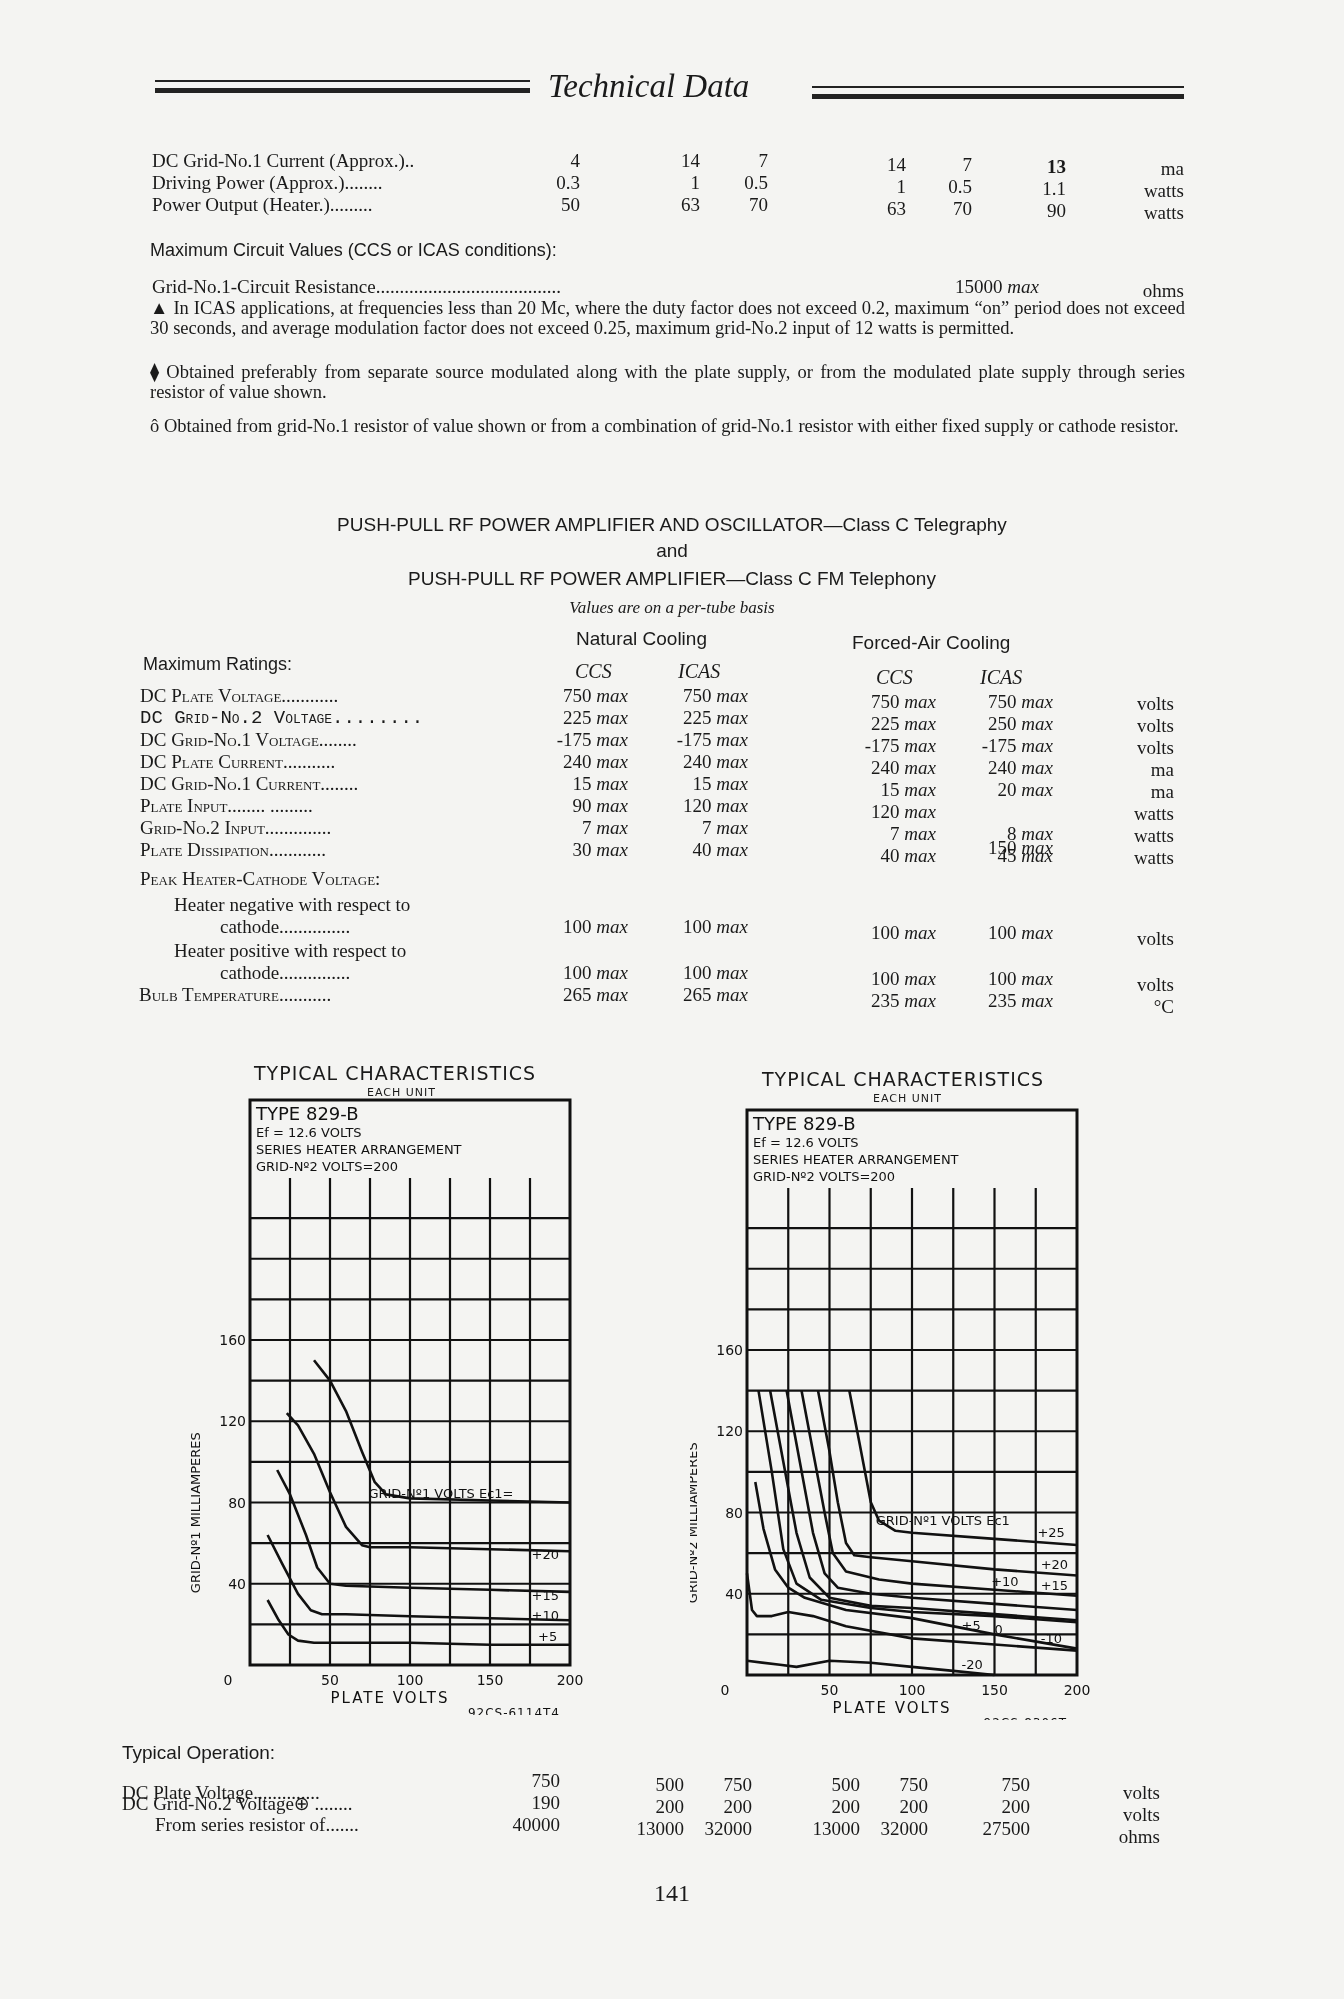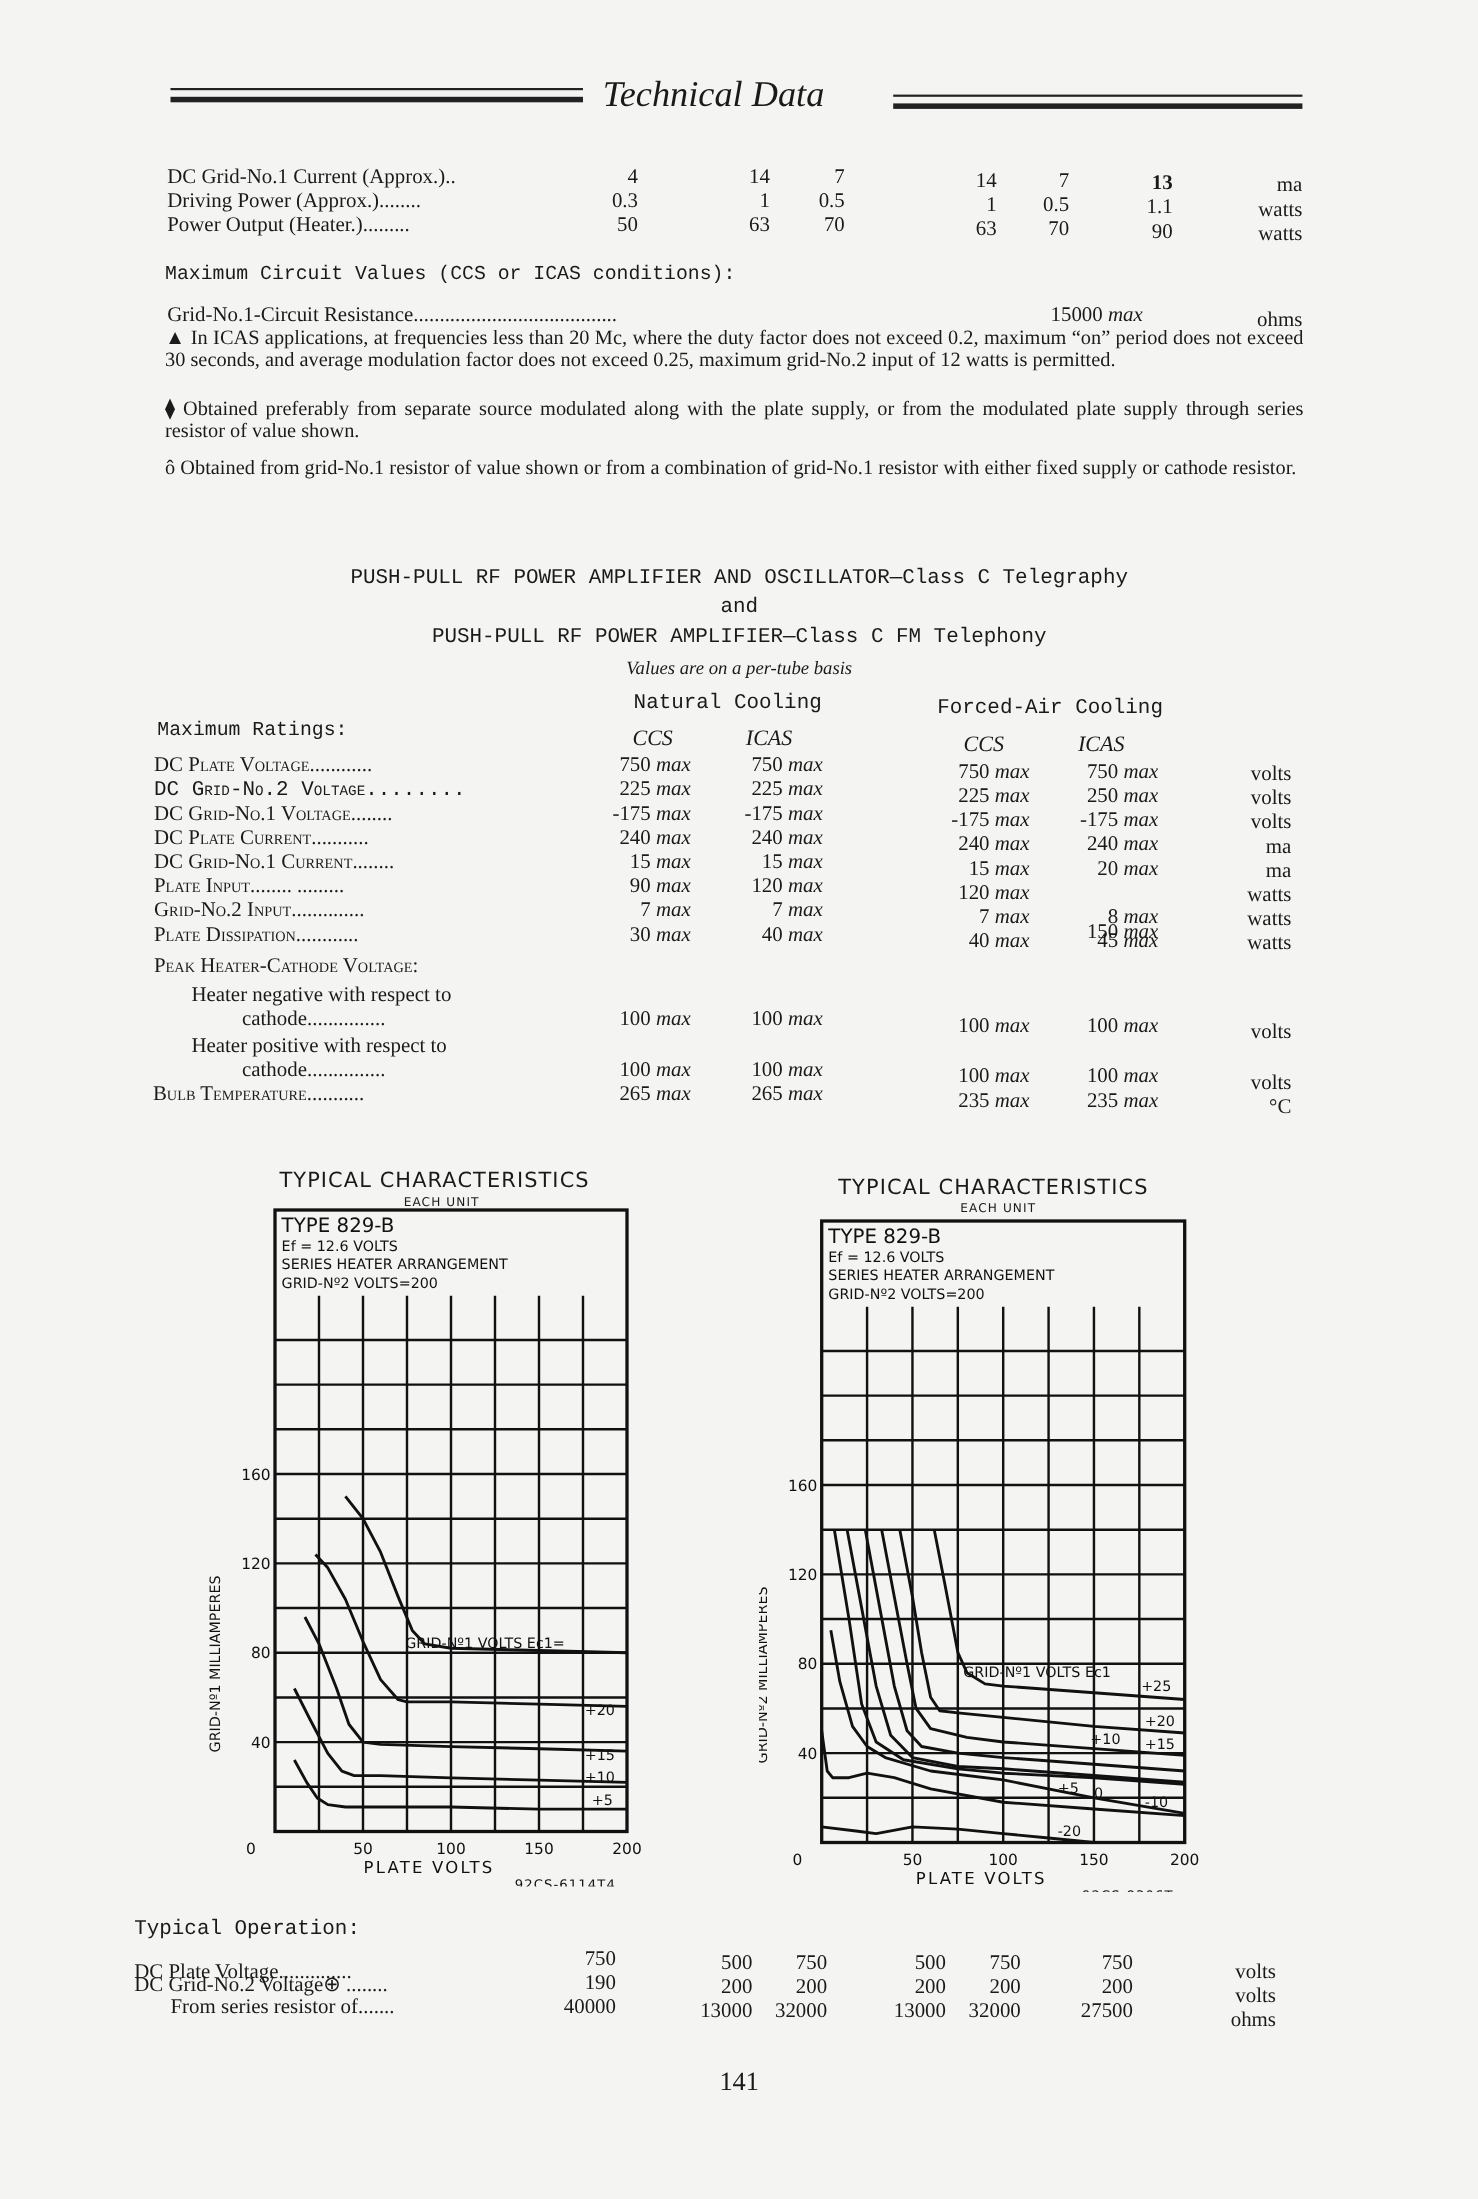--- a/index.html
+++ b/index.html
@@ -10,21 +10,21 @@
   .hdr-rule{position:absolute;height:6px;border-top:2px solid #222;border-bottom:5px solid #222;}
   .hdr-title{position:absolute;left:548px;top:68px;font-size:33px;font-style:italic;font-family:"Liberation Serif",serif;}
   .row{position:absolute;left:0;width:1344px;height:22px;font-size:19px;font-family:"Liberation Serif",serif;}
   .row span{position:absolute;white-space:nowrap;}
   .lbl{left:152px;}
   .num{text-align:right;}
   .unit{text-align:right;}
   .it{font-style:italic;}
   .sc{font-variant:small-caps;}
   .note{position:absolute;left:150px;width:1035px;font-size:18.5px;line-height:20px;font-family:"Liberation Serif",serif;text-align:justify;}
-  .heading{position:absolute;font-family:Liberation Mono, monospace;font-size:18px;}
+  .heading{position:absolute;font-family:Liberation Sans, sans-serif;font-size:18px;}
   .center{position:absolute;left:0;width:1344px;text-align:center;}
   .chart-title{position:absolute;font-family:"DejaVu Sans",sans-serif;font-size:19px;letter-spacing:1px;}
   .chart-sub{position:absolute;font-family:"DejaVu Sans",sans-serif;font-size:11px;letter-spacing:1px;}
   svg text{font-family:"DejaVu Sans",sans-serif;fill:#111;}
 </style>
 </head>
 <body>
 
 <div class="hdr-rule" style="left:155px;top:80px;width:375px;"></div>
 <div class="hdr-title">Technical Data</div>

